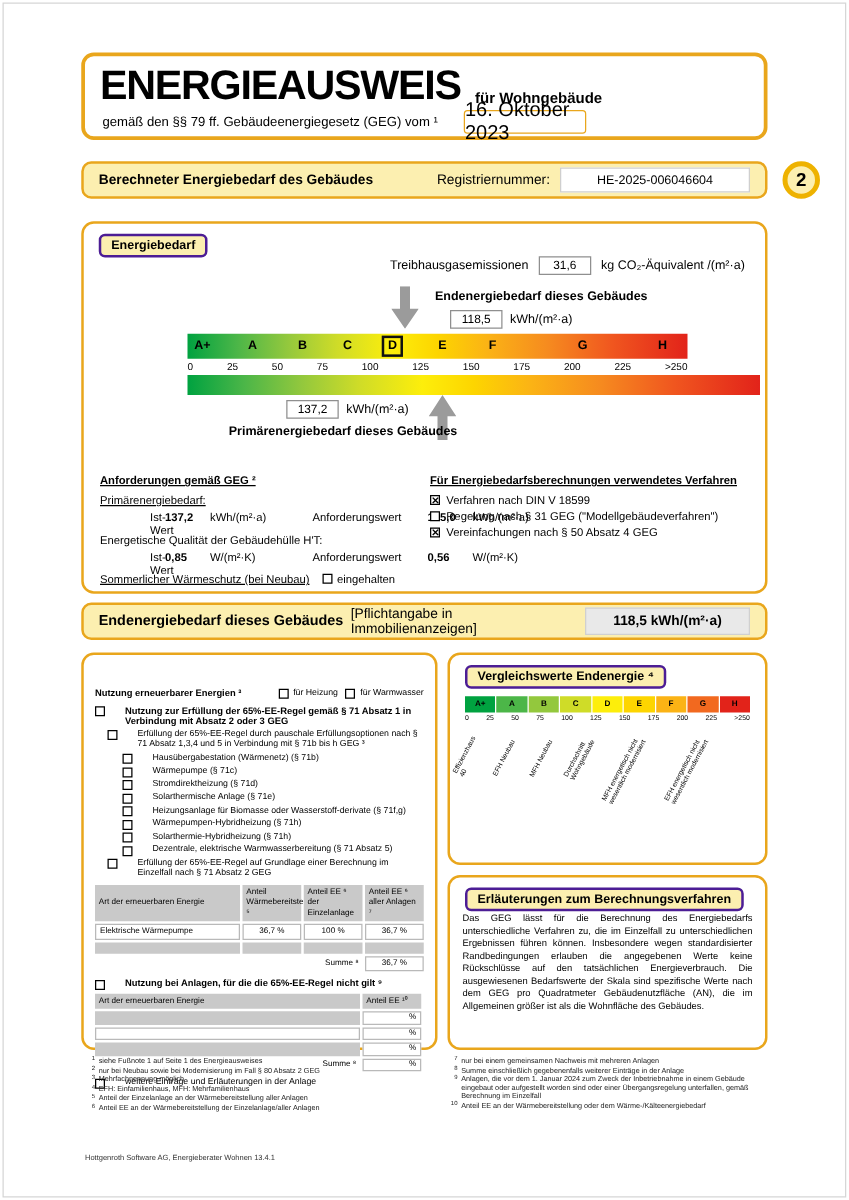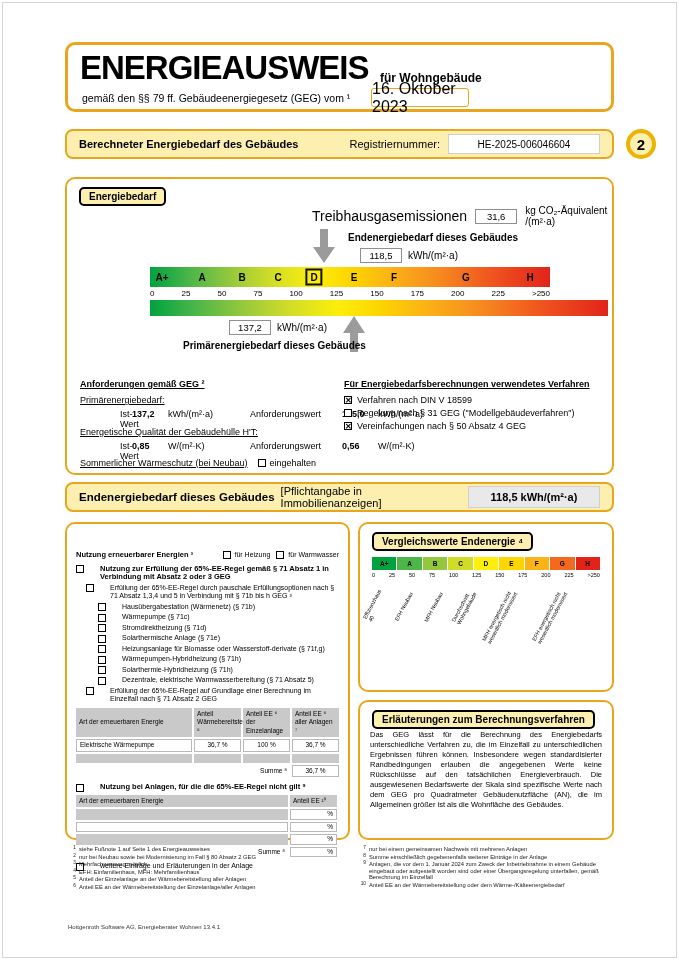--- a/index.html
+++ b/index.html
@@ -2,58 +2,58 @@
 <html><head>
 <meta charset="utf-8">
 <style>
 * { margin:0; padding:0; box-sizing:border-box; }
 html,body { background:#fff; }
 .page { position:relative; width:679px; height:960px; background:#fff; font-family:"Liberation Sans", sans-serif; color:#000; overflow:hidden; }
 .frame { position:absolute; inset:2px; border:1px solid #d6d6d6; pointer-events:none; }
 
 .goldbox { position:absolute; border:2.5px solid #e9a61c; border-radius:10px; background:#fff; }
 .goldfill { background:#fcefb0; }
-.pill { position:absolute; left:12px; top:8px; border:2px solid #000000; border-radius:5px; background:#fcefb0; font-weight:bold; font-size:10px; padding:2px 8px; white-space:nowrap;text-align:center; }
+.pill { position:absolute; left:12px; top:8px; border:2px solid #4c1d95; border-radius:5px; background:#fcefb0; font-weight:bold; font-size:10px; padding:2px 8px; white-space:nowrap;text-align:center; }
 
 
 .hdr { left:65px; top:42px; width:549px; height:70px; border-width:3px; }
 .doc-title { position:absolute; left:12px; top:4px; font-size:33px; font-weight:bold; letter-spacing:-1px; }
 .bld-type { position:absolute; left:312px; top:26px; font-size:12px; font-weight:bold; }
 .law-line { position:absolute; left:14px; top:47px; font-size:10.5px; }
 .date-box { position:absolute; left:303px; top:43px; width:98px; height:19px; border:1.5px solid #e9a61c; border-radius:3px; font-size:16px; display:flex; align-items:center; justify-content:center; background:#fff; }
 
 
 .meta { left:65px; top:129px; width:549px; height:30px; border-width:2px; border-radius:8px; display:flex; align-items:center; padding:0 12px; gap:8px; }
 .meta-title { font-weight:bold; font-size:11px; flex:1; }
 .meta-reg { font-size:11px; }
 .reg-box { width:152px; height:20px; background:#fff; border:1px solid #cfcfcf; display:flex; align-items:center; justify-content:center; font-size:10px; }
 .page-circle { position:absolute; left:626px; top:129px; width:30px; height:30px; border:4px solid #eeb200; background:#fcefb0; border-radius:50%; display:flex; align-items:center; justify-content:center; font-weight:bold; font-size:15px; }
 
 
 .ebox { left:65px; top:177px; width:549px; height:298px; }
-.t10 { font-size:14px; } .t95 { font-size:10px; }
+.t10 { font-size:10px; } .t95 { font-size:10px; }
 .vbox { display:inline-block; border:1px solid #8f8f8f; background:#fff; padding:1px 5px; min-width:42px; text-align:center; font-size:9.5px; }
 .ghg-row { position:absolute; left:245px; top:26px; display:flex; align-items:center; gap:8px; }
 .arr { position:absolute; }
 .arr-down { left:246px; top:50px; }
 .end-lab { position:absolute; left:281px; top:53px; font-size:10px; font-weight:bold; }
 .end-val { position:absolute; left:293px; top:69px; display:flex; align-items:center; gap:6px; }
 .gradbar { position:absolute; background:linear-gradient(90deg,#00a240 0%,#4cb648 10%,#93c83d 20%,#cfdc28 30%,#fdee0b 41%,#fdd500 50%,#fbb315 60%,#f68b1f 72%,#f0561f 85%,#e2231a 100%); }
 .bar1 { left:83px; top:88px; width:400px; height:20px; }
 .bar2 { left:83px; top:121px; width:458px; height:16px; }
 .sl { position:absolute; top:50%; transform:translate(-50%,-50%); font-size:10px; font-weight:bold; }
 .sl.hl { border:2px solid #111; padding:0 3px; line-height:13px; }
 .ticks { position:absolute; left:83px; top:110px; width:400px; display:flex; justify-content:space-between; font-size:8px; }
 .pri-val { position:absolute; left:162px; top:141px; display:flex; align-items:center; gap:6px; }
 .arr-up { left:276px; top:137px; }
 .pri-lab { position:absolute; left:116px; top:161px; font-size:10px; font-weight:bold; }
 .req-title { position:absolute; left:13px; top:200px; font-size:9px; font-weight:bold; text-decoration:underline; }
 .req-h1 { position:absolute; left:13px; top:216px; font-size:9px; text-decoration:underline; }
 .req-r1 { position:absolute; left:13px; top:230px; }
-.req-h2 { position:absolute; left:13px; top:248px; font-size:9px; text-decoration:underline; }
+.req-h2 { position:absolute; left:13px; top:248px; font-size:9px; }
 .req-r2 { position:absolute; left:13px; top:262px; }
 .req-row { display:flex; font-size:9px; align-items:baseline; }
 .w52 { width:52px;padding-left:40px; } .w76 { width:82px; } .w88 { width:92px; }
 .bval { width:36px; font-weight:bold; }
 .summer-row { position:absolute; left:13px; top:279px; display:flex; gap:10px; font-size:9px; align-items:center; }
 .summer-row .h { text-decoration:underline; }
 .cbl { display:flex; gap:4px; align-items:center; }
 .cb { display:inline-block; flex:none; width:8px; height:8px; border:1px solid #000; background:#fff; font-size:8px; line-height:7px; text-align:center; font-weight:bold; }
 .meth-title { position:absolute; left:277px; top:200px; width:262px; font-size:9px; font-weight:bold; text-decoration:underline; }
 .meth-it { position:absolute; left:277px; display:flex; gap:5px; font-size:9px; align-items:center; }

